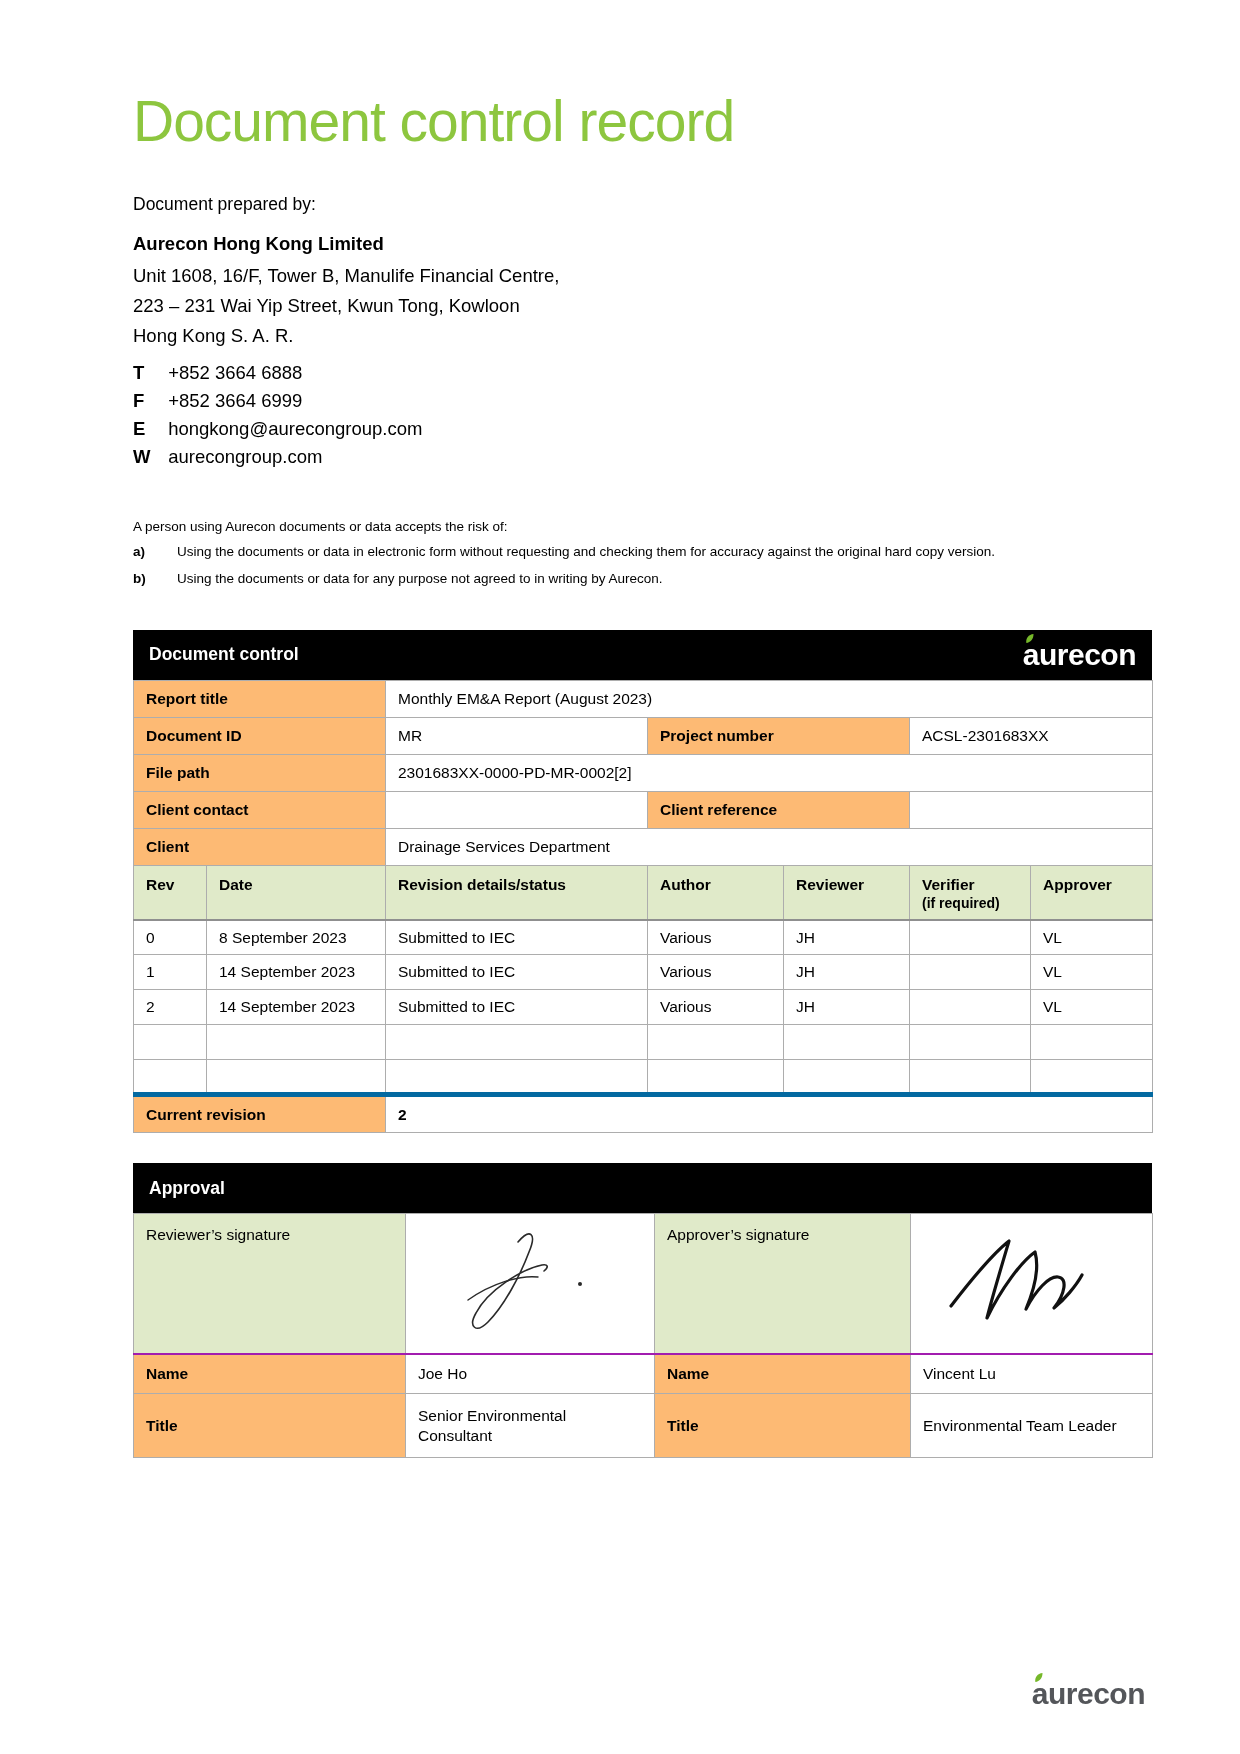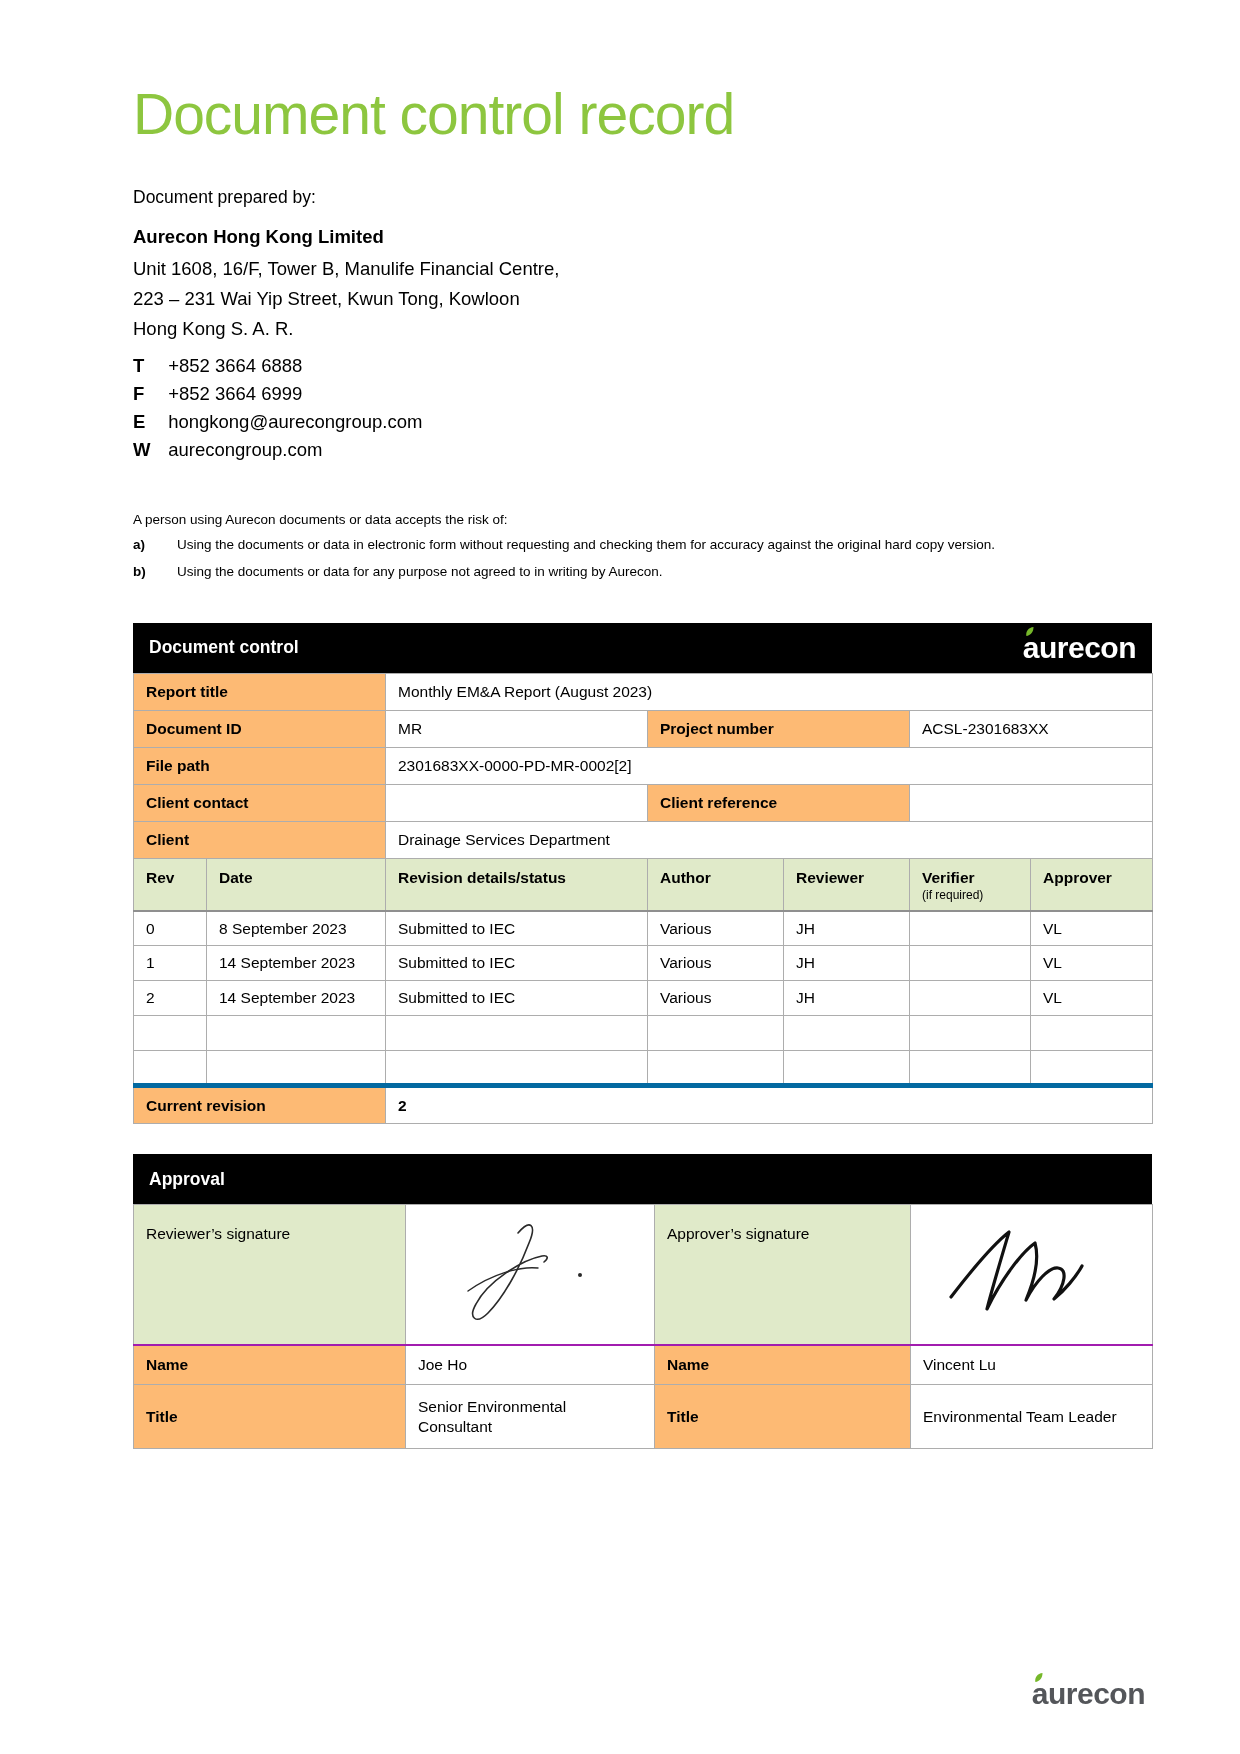--- a/index.html
+++ b/index.html
@@ -1,18 +1,18 @@
 <!DOCTYPE html>
 <html><head>
 <meta charset="utf-8">
 <style>
   html,body { margin:0; padding:0; background:#ffffff; }
   body { font-family:"Liberation Sans", sans-serif; color:#000; }
   .page { position:relative; width:1240px; height:1754px; background:#fff; overflow:hidden; }
-  .content { position:absolute; left:133px; top:0; width:1019px; }
+  .content { position:absolute; left:133px; top:7px; width:1019px; }
 
   .title { margin:85px 0 0 0; font-size:57px; font-weight:400; letter-spacing:-1px;
            color:#8dc63f; line-height:1.05; }
 
   .prepared { margin:42px 0 8px 0; font-size:17.5px; }
   .company-name { margin:18px 0 0 0; font-size:18.5px; font-weight:bold; }
   .addr { margin:0; font-size:18.5px; line-height:30px; }
   .addr-first { margin-top:6px; }
   .contacts { margin-top:8px; }
   .contact-row { line-height:28px; font-size:18.5px; }
@@ -29,25 +29,25 @@
   .bar-title { font-size:17.5px; font-weight:bold; }
   .approval-bar { margin-top:30px; }
 
   table { border-collapse:collapse; table-layout:fixed; width:1019px; }
   td { border:1px solid #adadad; padding:8px 12px; font-size:15.5px;
        box-sizing:border-box; overflow:hidden; vertical-align:middle; }
   td.green { background:#fdba74; font-weight:bold; }
   .r37 td { height:37px; }
   .rev-head td { background:#e0eac9; font-weight:bold; vertical-align:top;
                  padding-top:10px; height:50px; border-bottom:2px solid #8f8f8f; }
-  .rev-note { display:block; font-size:12px; font-weight:normal; margin-top:1px; }
+  .rev-note { display:block; font-size:14px; font-weight:bold; margin-top:1px; }
   .rev-row td { height:35px; padding-top:6px; padding-bottom:6px; }
   .currev td { height:38px; border-top:5px solid #0369a1; font-weight:bold; }
 
-  .ap-table td.sig-label { vertical-align:top; padding-top:20px; font-weight:normal;
+  .ap-table td.sig-label { vertical-align:top; padding-top:12px; font-weight:normal;
                            background:#e0eac9; }
   .sig-row td { height:140px; }
   .name-row td { height:40px; border-top:2px solid #a21caf; }
   .title-row td { height:64px; vertical-align:middle; line-height:20px; }
   .ap-plain { font-weight:normal; }
   .sig-cell { text-align:center; vertical-align:middle; }
   .sig-cell svg { display:block; margin:0 auto; }
 
   
   .logo { position:relative; display:inline-block; line-height:1; }

